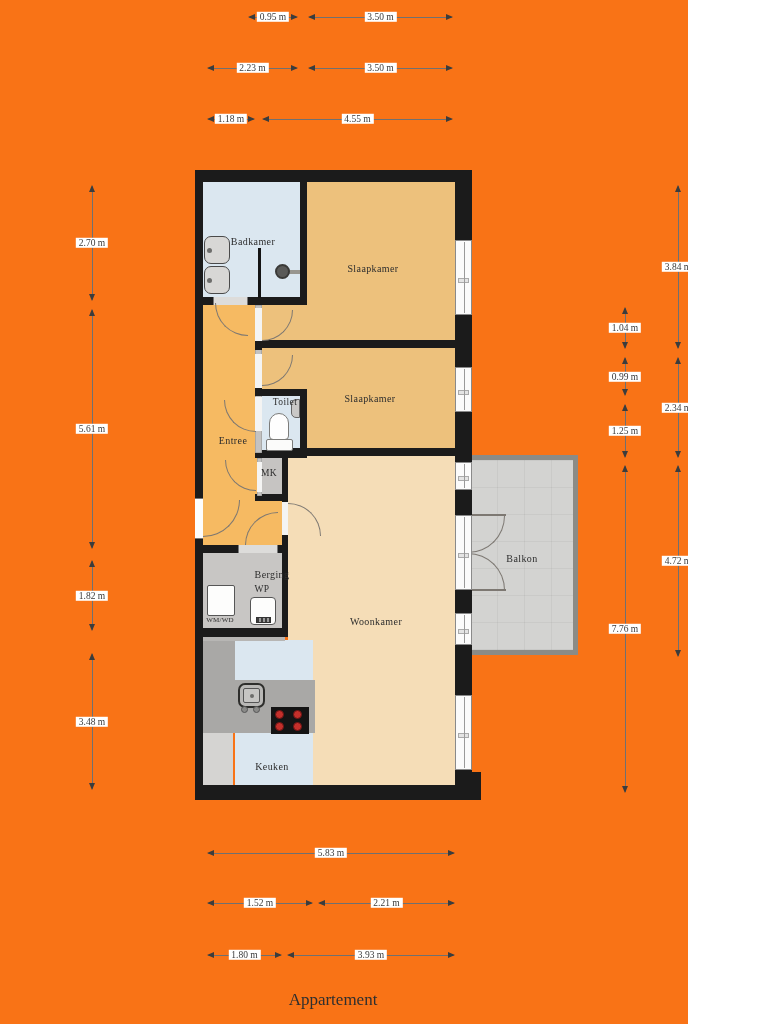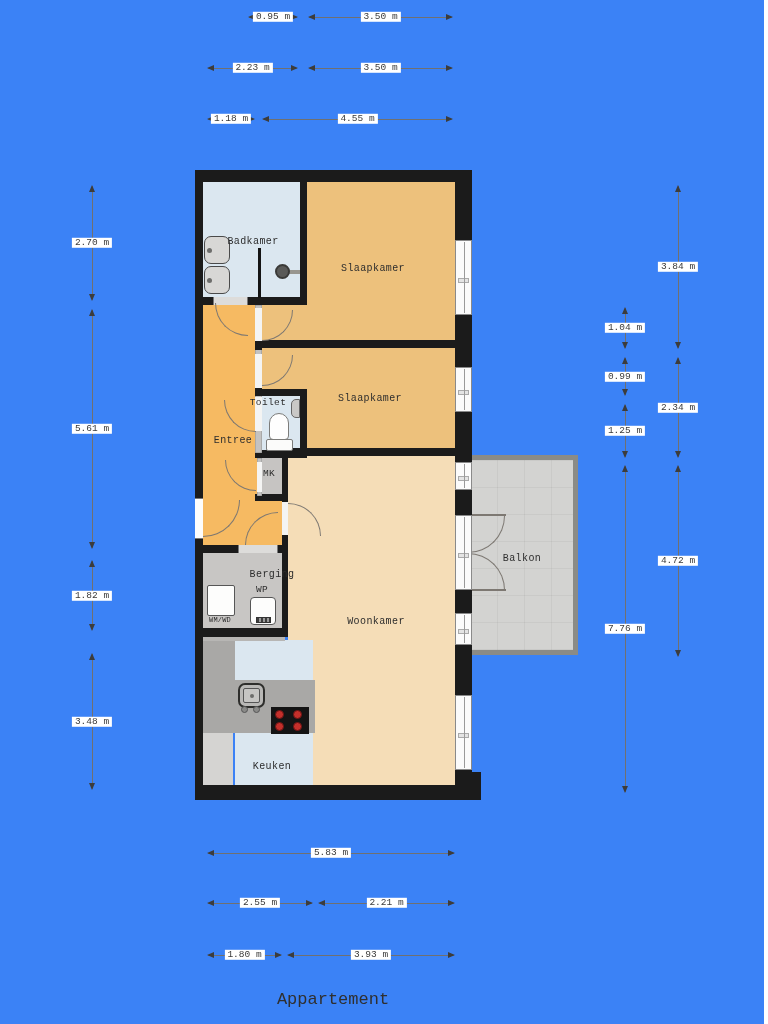--- a/index.html
+++ b/index.html
@@ -1,17 +1,17 @@
 <!DOCTYPE html>
 <html><head>
 <meta charset="utf-8">
 <style>
   html,body{margin:0;padding:0;background:#fff;}
-  #page{position:relative;width:764px;height:1024px;background:#3b82f6;overflow:hidden;
-        font-family:Liberation Mono, monospace;}
+  #page{position:relative;width:688px;height:1024px;background:#f97316;overflow:hidden;
+        font-family:Liberation Serif, serif;}
   .abs{position:absolute;}
   
   .fill{position:absolute;}
   
   .wall{position:absolute;background:#1b1b1b;}
   .gwall{position:absolute;background:#c3c2c1;box-shadow:0 0 0 0.5px #8f8f8f inset;}
   .blk{position:absolute;background:#1b1b1b;}
   
   .winv{position:absolute;background:#fbfbfb;border:1px solid #8a8a8a;box-sizing:border-box;}
   .winv::after{content:"";position:absolute;left:50%;top:1px;bottom:1px;width:1px;background:#9a9a9a;}
@@ -150,21 +150,21 @@
     </div>
 
   <div class="hdim" style="left:207px;top:849px;width:248px;">
       <span class="a-l"></span>
       <span class="a-r"></span>
       <span class="dlbl">5.83 m</span>
     </div>
   <div class="hdim" style="left:207px;top:899px;width:106px;">
       <span class="a-l"></span>
       <span class="a-r"></span>
-      <span class="dlbl">2.55 m</span>
+      <span class="dlbl">1.52 m</span>
     </div>
   <div class="hdim" style="left:318px;top:899px;width:137px;">
       <span class="a-l"></span>
       <span class="a-r"></span>
       <span class="dlbl">2.21 m</span>
     </div>
   <div class="hdim" style="left:207px;top:951px;width:75px;">
       <span class="a-l"></span>
       <span class="a-r"></span>
       <span class="dlbl">1.80 m</span>
@@ -273,21 +273,21 @@
     <div class="fx" style="left:76px;top:537px;width:38px;height:27px;background:#141414;">
       <span class="dot" style="left:4px;top:3px;width:9px;height:9px;background:#c4302b;border:1px solid #6e1414;box-sizing:border-box;"></span>
       <span class="dot" style="left:22px;top:3px;width:9px;height:9px;background:#c4302b;border:1px solid #6e1414;box-sizing:border-box;"></span>
       <span class="dot" style="left:4px;top:15px;width:9px;height:9px;background:#c4302b;border:1px solid #6e1414;box-sizing:border-box;"></span>
       <span class="dot" style="left:22px;top:15px;width:9px;height:9px;background:#c4302b;border:1px solid #6e1414;box-sizing:border-box;"></span>
     </div>
 
     <div class="rlabel" style="left:58px;top:71px;">Badkamer</div>
     <div class="rlabel" style="left:178px;top:98px;">Slaapkamer</div>
     <div class="rlabel" style="left:175px;top:228px;">Slaapkamer</div>
-    <div class="rlabel sm" style="left:73px;top:232px;">Toilet</div>
+    <div class="rlabel sm" style="left:90px;top:232px;">Toilet</div>
     <div class="rlabel" style="left:38px;top:270px;">Entree</div>
     <div class="rlabel sm" style="left:74px;top:303px;">MK</div>
     <div class="rlabel" style="left:53px;top:404px;margin-left:24px;">Berging</div>
     <div class="rlabel sm" style="left:67px;top:419px;">WP</div>
     <div class="rlabel xs" style="left:25px;top:450px;">WM/WD</div>
     <div class="rlabel" style="left:181px;top:451px;">Woonkamer</div>
     <div class="rlabel" style="left:77px;top:580px;margin-top:16px;">Keuken</div>
   </div>
 
   <div class="wall" style="left:472px;top:772px;width:9px;height:28px;"></div>

